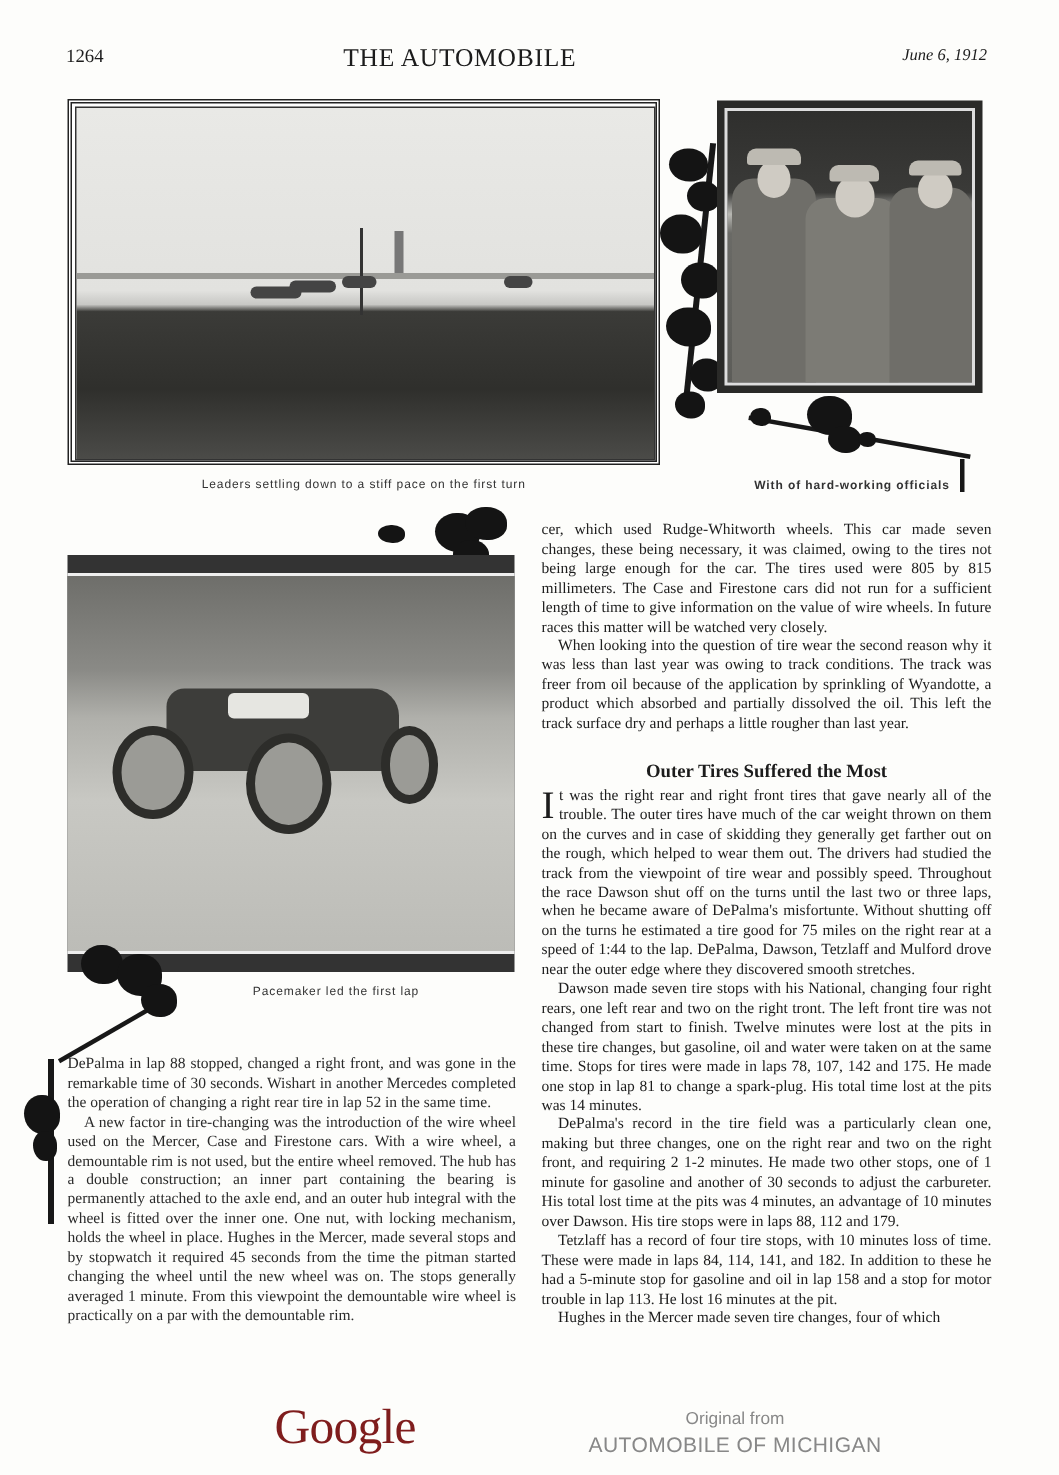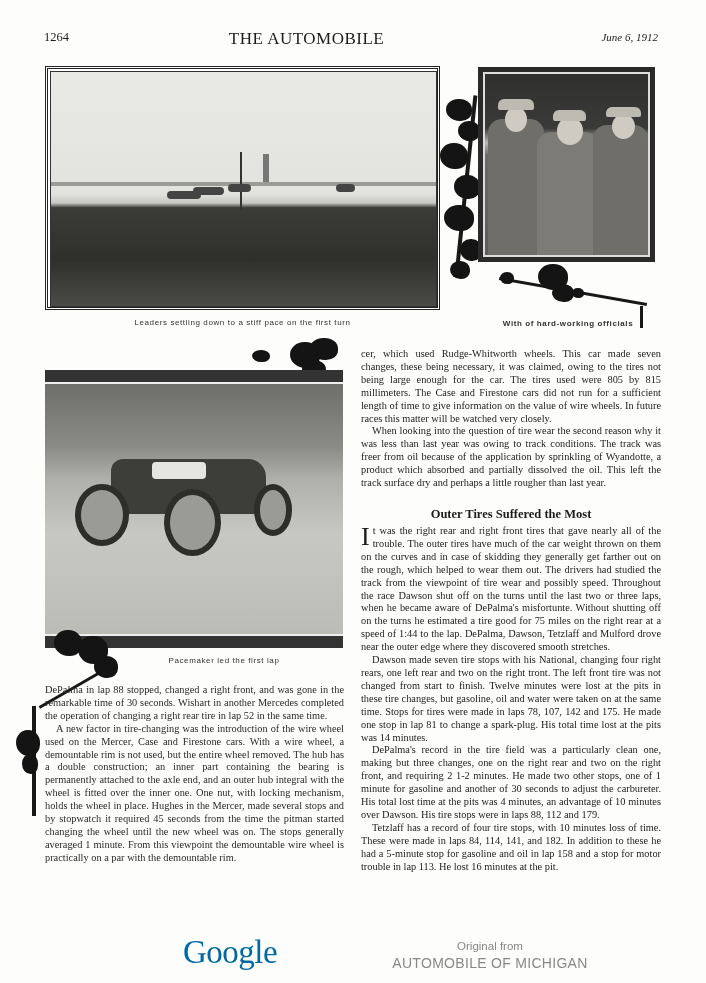--- a/index.html
+++ b/index.html
@@ -43,29 +43,29 @@
   .photo3 .wheel { position: absolute; border-radius: 50%; border: 6px solid #2d2d2a; background: #9b9b96; }
 
   
   .leaf { position: absolute; background: #141414; border-radius: 50% 50% 45% 55%; }
   .vine { position: absolute; background: #181818; }
 
   
   .col { font-size: 10.35px; line-height: 12.9px; text-align: justify; hyphens: none; }
   .col p { margin: 0; text-indent: 11px; }
   .col p.noind { text-indent: 0; }
-  .col-left { left: 45px; top: 684px; width: 299px; color: #2a2a2a; }
+  .col-left { left: 45px; top: 704px; width: 299px; color: #2a2a2a; }
   .col-right-top { left: 361px; top: 348px; width: 300px; }
   .section-heading { left: 361px; width: 300px; top: 507px; text-align: center; font-size: 12.5px; font-weight: bold; }
   .col-right { left: 361px; top: 525px; width: 300px; }
   .dropcap { float: left; font-size: 26px; line-height: 22px; margin: 1px 3px 0 0; font-weight: normal; }
 
   
   .digitized { left: 112px; top: 947px; font-family: "Liberation Sans", "DejaVu Sans", sans-serif; font-size: 12.5px; color: #777; margin-top: 40px; }
-  .google { left: 183px; top: 934px; font-family: "Liberation Serif", "DejaVu Serif", serif; font-size: 33px; color: #0369a1; letter-spacing: -0.5px; }
+  .google { left: 183px; top: 934px; font-family: "Liberation Serif", "DejaVu Serif", serif; font-size: 33px; color: #7f1d1d; letter-spacing: -0.5px; }
   .original { left: 400px; width: 180px; top: 940px; text-align: center; font-family: "Liberation Sans", "DejaVu Sans", sans-serif; font-size: 11.5px; color: #888; }
   .univ { left: 390px; width: 200px; top: 955px; text-align: center; font-family: "Liberation Sans", "DejaVu Sans", sans-serif; font-size: 14px; color: #888; letter-spacing: 0.3px; }
 </style>
 </head>
 <body>
 
 <div class="abs page-number">1264</div>
 <div class="abs masthead">THE AUTOMOBILE</div>
 <div class="abs issue-date">June 6, 1912</div>
 
@@ -155,18 +155,19 @@
   <p>When looking into the question of tire wear the second reason why it was less than last year was owing to track conditions. The track was freer from oil because of the application by sprinkling of Wyandotte, a product which absorbed and partially dissolved the oil. This left the track surface dry and perhaps a little rougher than last year.</p>
 </div>
 
 <div class="abs section-heading">Outer Tires Suffered the Most</div>
 
 <div class="abs col col-right">
   <p class="noind"><span class="dropcap">I</span><span>t was the right rear and right front tires that gave nearly all of the trouble. The outer tires have much of the car weight thrown on them on the curves and in case of skidding they generally get farther out on the rough, which helped to wear them out. The drivers had studied the track from the viewpoint of tire wear and possibly speed. Throughout the race Dawson shut off on the turns until the last two or three laps, when he became aware of DePalma's misfortunte. Without shutting off on the turns he estimated a tire good for 75 miles on the right rear at a speed of 1:44 to the lap. DePalma, Dawson, Tetzlaff and Mulford drove near the outer edge where they discovered smooth stretches.</span></p>
   <p>Dawson made seven tire stops with his National, changing four right rears, one left rear and two on the right tront. The left front tire was not changed from start to finish. Twelve minutes were lost at the pits in these tire changes, but gasoline, oil and water were taken on at the same time. Stops for tires were made in laps 78, 107, 142 and 175. He made one stop in lap 81 to change a spark-plug. His total time lost at the pits was 14 minutes.</p>
   <p>DePalma's record in the tire field was a particularly clean one, making but three changes, one on the right rear and two on the right front, and requiring 2 1-2 minutes. He made two other stops, one of 1 minute for gasoline and another of 30 seconds to adjust the carbureter. His total lost time at the pits was 4 minutes, an advantage of 10 minutes over Dawson. His tire stops were in laps 88, 112 and 179.</p>
   <p>Tetzlaff has a record of four tire stops, with 10 minutes loss of time. These were made in laps 84, 114, 141, and 182. In addition to these he had a 5-minute stop for gasoline and oil in lap 158 and a stop for motor trouble in lap 113. He lost 16 minutes at the pit.</p>
+  <p>Hughes in the Mercer made seven tire changes, four of which</p>
 </div>
 
 <div class="abs digitized">Digitized by</div>
 <div class="abs google">Google</div>
 <div class="abs original">Original from</div>
 <div class="abs univ">AUTOMOBILE OF MICHIGAN</div>
 
 </body></html>

